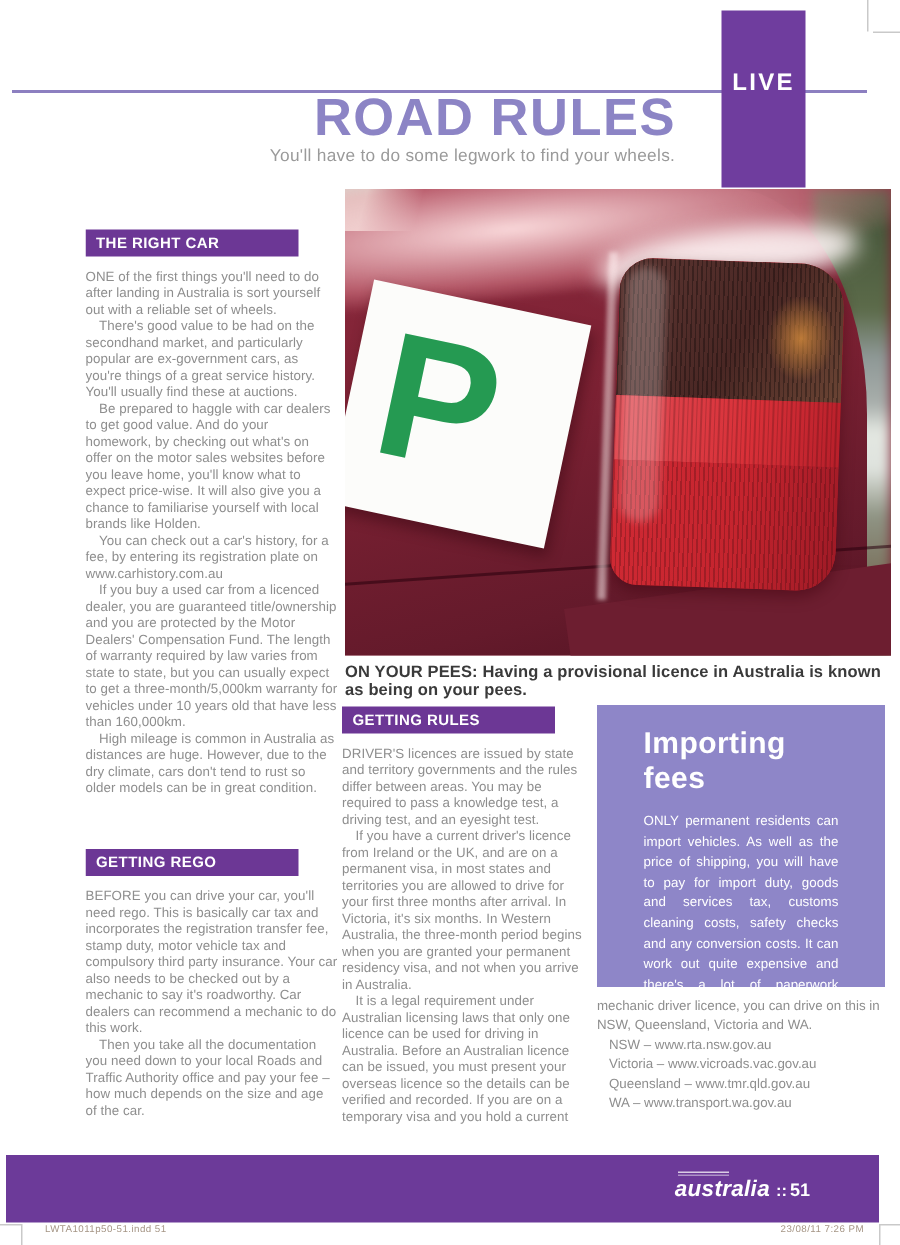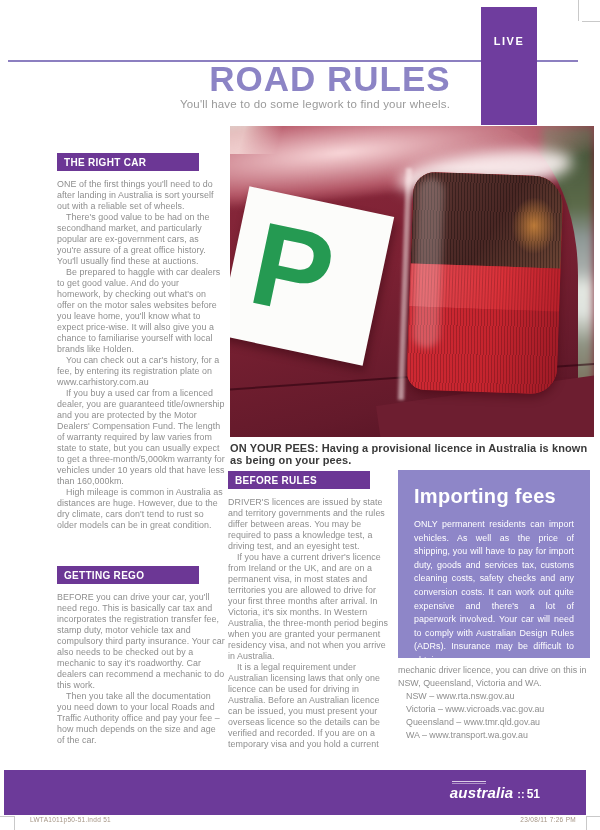--- a/index.html
+++ b/index.html
@@ -9,21 +9,21 @@
     background:#ffffff; overflow:hidden;
     font-family:"Liberation Sans", sans-serif;
   }
   
   .top-rule { position:absolute; left:8px; top:60px; width:570px; height:2px; background:#8c7fc0; }
   .live-tab {
     position:absolute; left:481px; top:7px; width:56px; height:118px;
     background:#6f3d9e; text-align:center;
   }
   .live-tab span {
-    display:inline-block; margin-top:28px; color:#fff; font-size:11px;
+    display:inline-block; margin-top:40px; color:#fff; font-size:16px;
     font-weight:bold; letter-spacing:1.5px;
   }
   .title-block { position:absolute; right:110px; top:62px; text-align:center; width:320px; }
   .page-title {
     font-size:35px; font-weight:800; color:#8c84c5; letter-spacing:1px; line-height:34px;
   }
   .page-subtitle { font-size:11.5px; color:#9a9a9a; margin-top:2px; padding-right:30px; letter-spacing:.2px; }
 
   
   .mark { position:absolute; background:#c9c9c9; }
@@ -133,21 +133,21 @@
     font-size:118px; font-weight:800; color:#259a52; line-height:140px;
     letter-spacing:0;
   }
   .caption { position:absolute; left:230px; top:442px; width:370px; font-size:11px; color:#3a3a3a; letter-spacing:.1px; }
   .caption b { font-weight:800; }
   .caption span { font-weight:bold; }
 
   
   .import-box {
     position:absolute; left:398px; top:470px; width:192px; height:188px;
-    background:#8e86c8; padding:15px 16px; overflow:hidden;
+    background:#8e86c8; padding:15px 31px; overflow:hidden;
   }
   .import-title { color:#fff; font-size:20px; font-weight:bold; letter-spacing:.3px; }
   .import-body {
     margin-top:10px; color:#fff; font-size:8.9px; line-height:13.6px;
     text-align:justify; letter-spacing:.05px;
   }
 
   
   .right-cont { position:absolute; left:398px; top:664px; width:192px; height:104px; overflow:hidden; }
   .right-cont p { font-size:8.9px; line-height:12.9px; color:#8e8e8e; }
@@ -186,21 +186,21 @@
   <div class="mark" style="left:582px; top:21px; width:18px; height:1px;"></div>
   <div class="mark" style="left:0; top:816px; width:14px; height:1px;"></div>
   <div class="mark" style="left:14px; top:816px; width:1px; height:14px;"></div>
   <div class="mark" style="left:586px; top:816px; width:14px; height:1px;"></div>
   <div class="mark" style="left:586px; top:816px; width:1px; height:14px;"></div>
 
   <div class="section sec-right-car">
     <div class="sec-head">THE RIGHT CAR</div>
     <div class="body">
         <p>ONE of the first things you'll need to do after landing in Australia is sort yourself out with a reliable set of wheels.</p>
-        <p>There's good value to be had on the secondhand market, and particularly popular are ex-government cars, as you're assure of a great office history. You'll usually find these at auctions.</p>
+        <p>There's good value to be had on the secondhand market, and particularly popular are ex-government cars, as you're things of a great service history. You'll usually find these at auctions.</p>
         <p>Be prepared to haggle with car dealers to get good value. And do your homework, by checking out what's on offer on the motor sales websites before you leave home, you'll know what to expect price-wise. It will also give you a chance to familiarise yourself with local brands like Holden.</p>
         <p>You can check out a car's history, for a fee, by entering its registration plate on www.carhistory.com.au</p>
         <p>If you buy a used car from a licenced dealer, you are guaranteed title/ownership and you are protected by the Motor Dealers' Compensation Fund. The length of warranty required by law varies from state to state, but you can usually expect to get a three-month/5,000km warranty for vehicles under 10 years old that have less than 160,000km.</p>
         <p>High mileage is common in Australia as distances are huge. However, due to the dry climate, cars don't tend to rust so older models can be in great condition.</p>
       </div>
   </div>
 
   <div class="section sec-rego">
     <div class="sec-head">GETTING REGO</div>
     <div class="body">
@@ -228,21 +228,21 @@
     </div>
     <div class="p-plate">
       <div class="p-letter">P</div>
     </div>
   </div>
   <div class="caption">
     <b>ON YOUR PEES:</b><span> Having a provisional licence in Australia is known as being on your pees.</span>
   </div>
 
   <div class="section sec-licence">
-    <div class="sec-head">BEFORE RULES</div>
+    <div class="sec-head">GETTING RULES</div>
     <div class="body">
         <p>DRIVER'S licences are issued by state and territory governments and the rules differ between areas. You may be required to pass a knowledge test, a driving test, and an eyesight test.</p>
         <p>If you have a current driver's licence from Ireland or the UK, and are on a permanent visa, in most states and territories you are allowed to drive for your first three months after arrival. In Victoria, it's six months. In Western Australia, the three-month period begins when you are granted your permanent residency visa, and not when you arrive in Australia.</p>
         <p>It is a legal requirement under Australian licensing laws that only one licence can be used for driving in Australia. Before an Australian licence can be issued, you must present your overseas licence so the details can be verified and recorded. If you are on a temporary visa and you hold a current</p>
       </div>
   </div>
 
   <div class="import-box">
     <div class="import-title">Importing fees</div>
     <div class="import-body">ONLY permanent residents can import vehicles. As well as the price of shipping, you will have to pay for import duty, goods and services tax, customs cleaning costs, safety checks and any conversion costs. It can work out quite expensive and there's a lot of paperwork involved. Your car will need to comply with Australian Design Rules (ADRs). Insurance may be difficult to obtain.</div>

